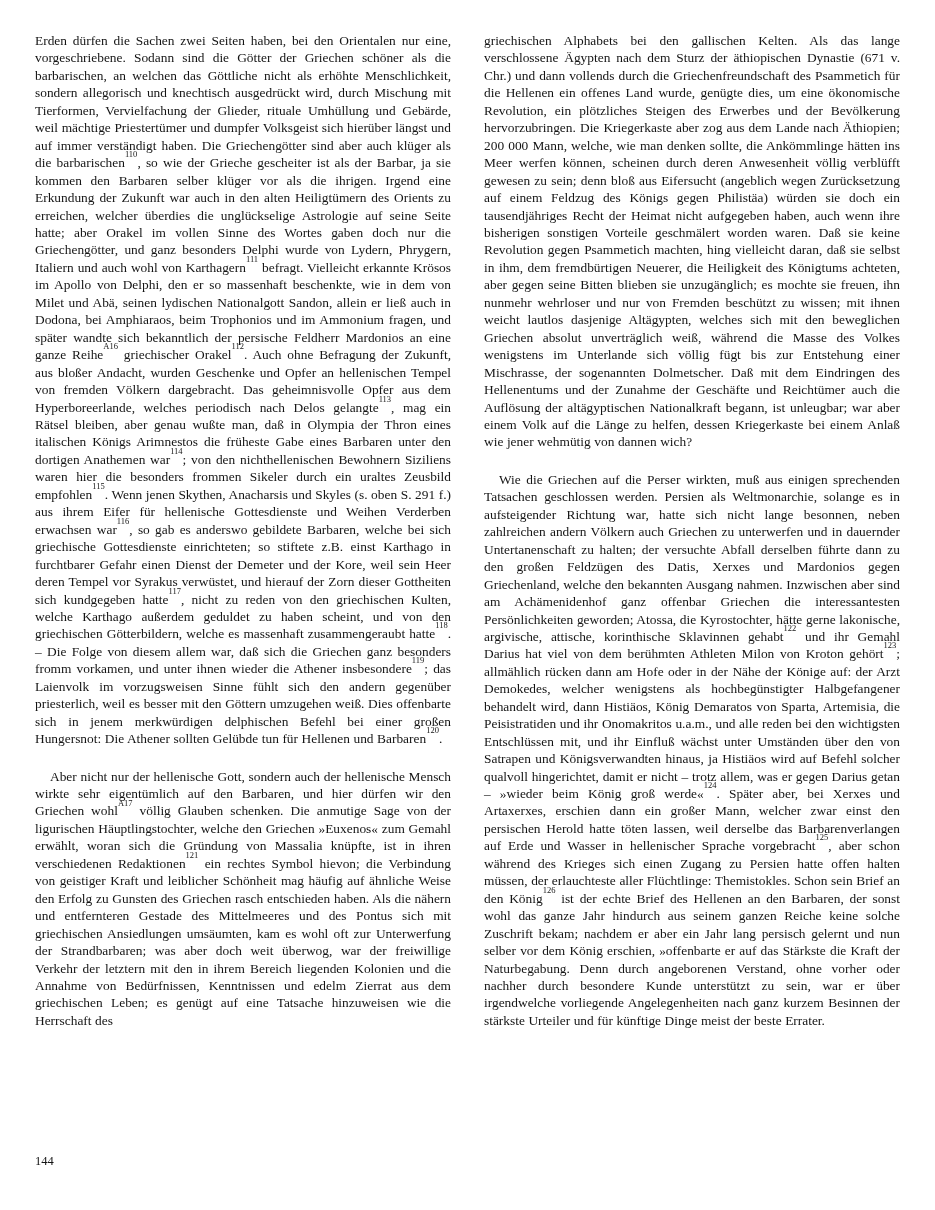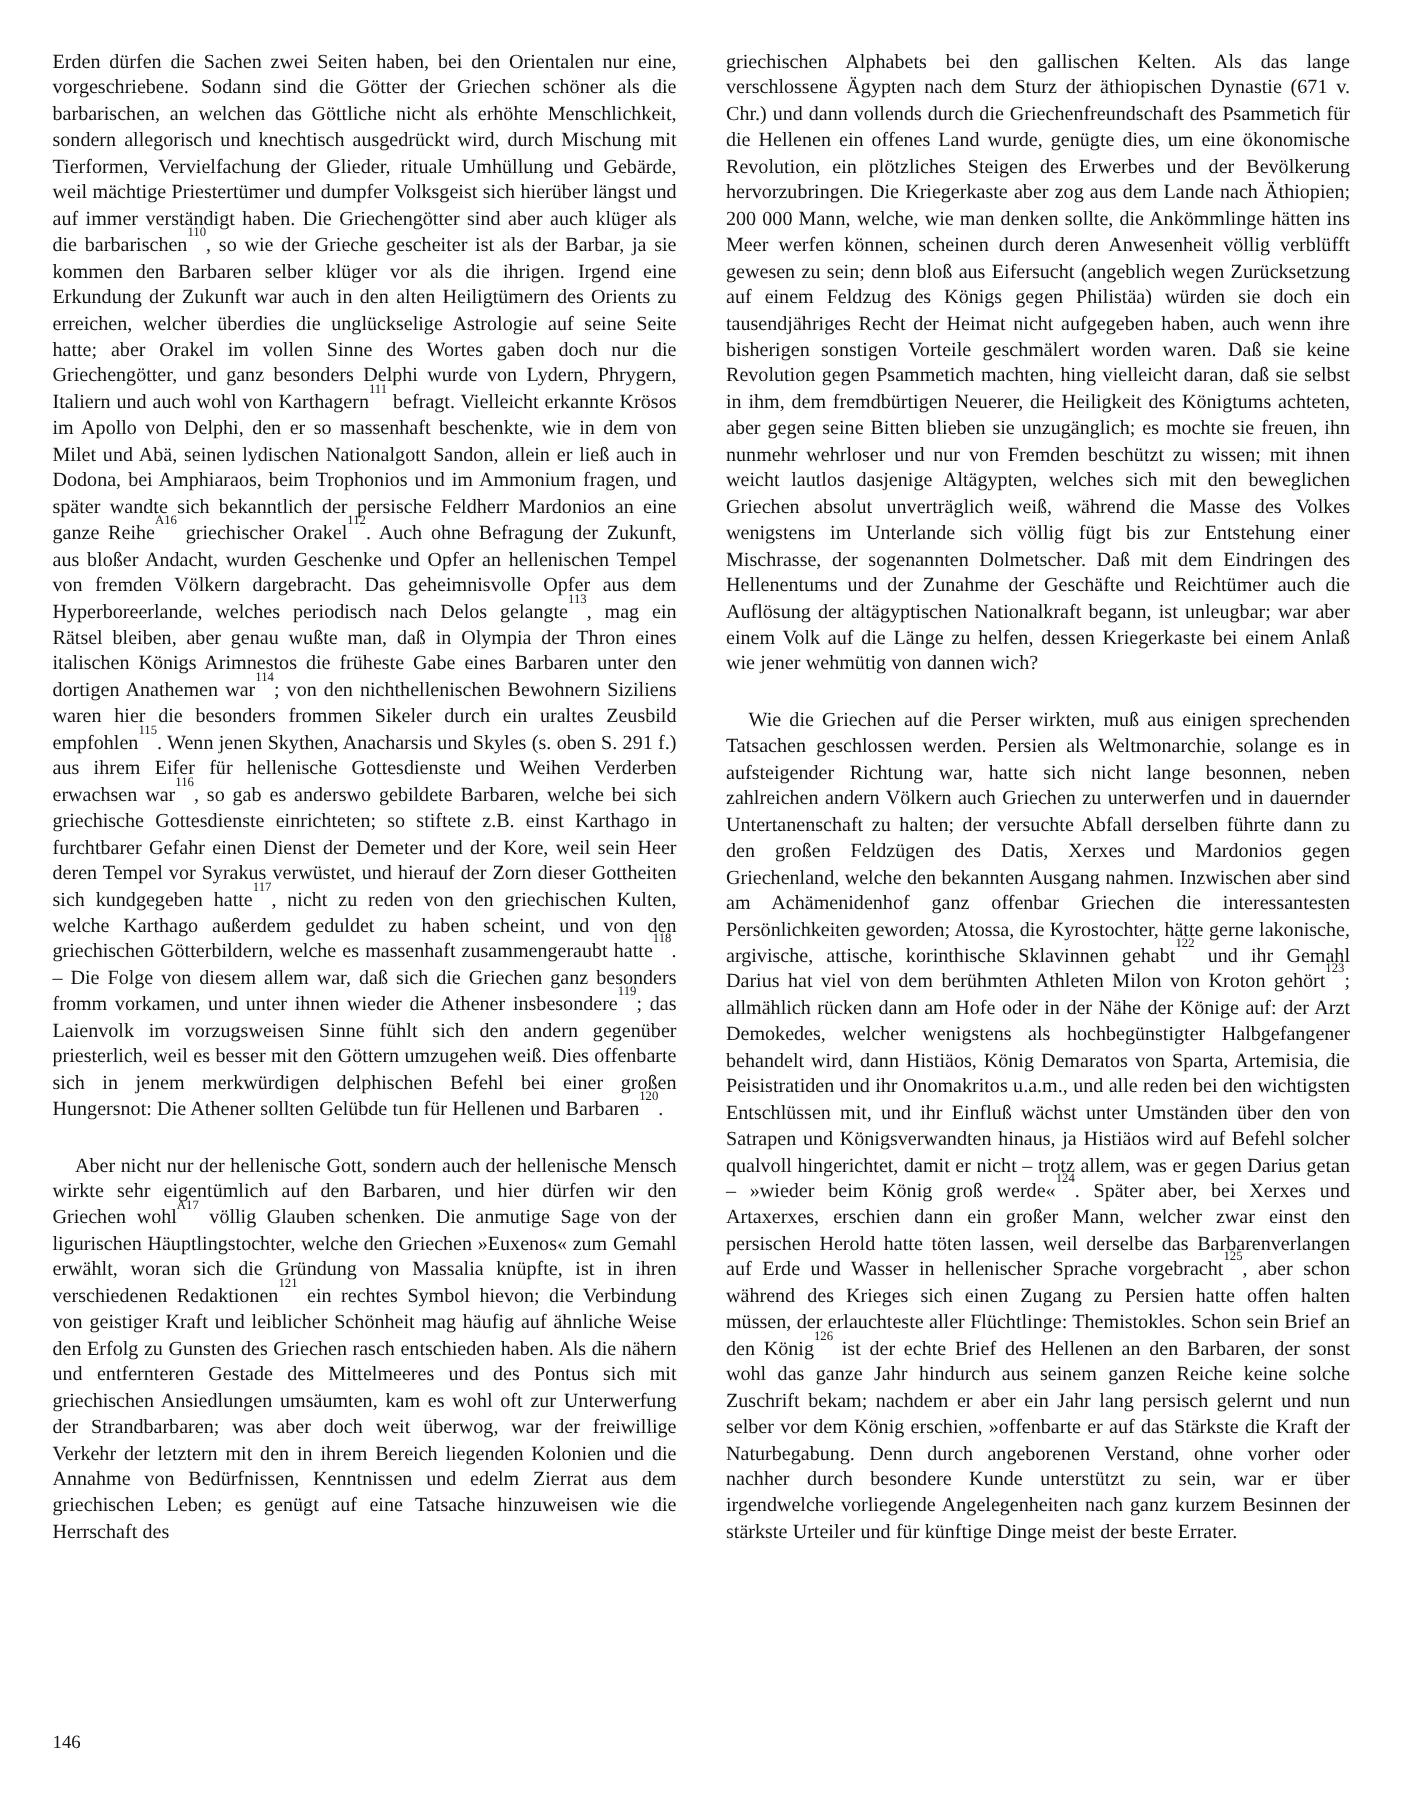--- a/index.html
+++ b/index.html
@@ -65,14 +65,14 @@
   <div class="columns">
     <div class="column">
         <p>Erden dürfen die Sachen zwei Seiten haben, bei den Orientalen nur eine, vorgeschriebene. Sodann sind die Götter der Griechen schöner als die barbarischen, an welchen das Göttliche nicht als erhöhte Menschlichkeit, sondern allegorisch und knechtisch ausgedrückt wird, durch Mischung mit Tierformen, Vervielfachung der Glieder, rituale Umhüllung und Gebärde, weil mächtige Priestertümer und dumpfer Volksgeist sich hierüber längst und auf immer verständigt haben. Die Griechengötter sind aber auch klüger als die barbarischen<sup class="fn">110</sup>, so wie der Grieche gescheiter ist als der Barbar, ja sie kommen den Barbaren selber klüger vor als die ihrigen. Irgend eine Erkundung der Zukunft war auch in den alten Heiligtümern des Orients zu erreichen, welcher überdies die unglückselige Astrologie auf seine Seite hatte; aber Orakel im vollen Sinne des Wortes gaben doch nur die Griechengötter, und ganz besonders Delphi wurde von Lydern, Phrygern, Italiern und auch wohl von Karthagern<sup class="fn">111</sup> befragt. Vielleicht erkannte Krösos im Apollo von Delphi, den er so massenhaft beschenkte, wie in dem von Milet und Abä, seinen lydischen Nationalgott Sandon, allein er ließ auch in Dodona, bei Amphiaraos, beim Trophonios und im Ammonium fragen, und später wandte sich bekanntlich der persische Feldherr Mardonios an eine ganze Reihe<sup class="fn">A16</sup> griechischer Orakel<sup class="fn">112</sup>. Auch ohne Befragung der Zukunft, aus bloßer Andacht, wurden Geschenke und Opfer an hellenischen Tempel von fremden Völkern dargebracht. Das geheimnisvolle Opfer aus dem Hyperboreerlande, welches periodisch nach Delos gelangte<sup class="fn">113</sup>, mag ein Rätsel bleiben, aber genau wußte man, daß in Olympia der Thron eines italischen Königs Arimnestos die früheste Gabe eines Barbaren unter den dortigen Anathemen war<sup class="fn">114</sup>; von den nichthellenischen Bewohnern Siziliens waren hier die besonders frommen Sikeler durch ein uraltes Zeusbild empfohlen<sup class="fn">115</sup>. Wenn jenen Skythen, Anacharsis und Skyles (s. oben S. 291 f.) aus ihrem Eifer für hellenische Gottesdienste und Weihen Verderben erwachsen war<sup class="fn">116</sup>, so gab es anderswo gebildete Barbaren, welche bei sich griechische Gottesdienste einrichteten; so stiftete z.B. einst Karthago in furchtbarer Gefahr einen Dienst der Demeter und der Kore, weil sein Heer deren Tempel vor Syrakus verwüstet, und hierauf der Zorn dieser Gottheiten sich kundgegeben hatte<sup class="fn">117</sup>, nicht zu reden von den griechischen Kulten, welche Karthago außerdem geduldet zu haben scheint, und von den griechischen Götterbildern, welche es massenhaft zusammengeraubt hatte<sup class="fn">118</sup>. – Die Folge von diesem allem war, daß sich die Griechen ganz besonders fromm vorkamen, und unter ihnen wieder die Athener insbesondere<sup class="fn">119</sup>; das Laienvolk im vorzugsweisen Sinne fühlt sich den andern gegenüber priesterlich, weil es besser mit den Göttern umzugehen weiß. Dies offenbarte sich in jenem merkwürdigen delphischen Befehl bei einer großen Hungersnot: Die Athener sollten Gelübde tun für Hellenen und Barbaren<sup class="fn">120</sup>.</p>
         <p class="indent">Aber nicht nur der hellenische Gott, sondern auch der hellenische Mensch wirkte sehr eigentümlich auf den Barbaren, und hier dürfen wir den Griechen wohl<sup class="fn">A17</sup> völlig Glauben schenken. Die anmutige Sage von der ligurischen Häuptlingstochter, welche den Griechen »Euxenos« zum Gemahl erwählt, woran sich die Gründung von Massalia knüpfte, ist in ihren verschiedenen Redaktionen<sup class="fn">121</sup> ein rechtes Symbol hievon; die Verbindung von geistiger Kraft und leiblicher Schönheit mag häufig auf ähnliche Weise den Erfolg zu Gunsten des Griechen rasch entschieden haben. Als die nähern und entfernteren Gestade des Mittelmeeres und des Pontus sich mit griechischen Ansiedlungen umsäumten, kam es wohl oft zur Unterwerfung der Strandbarbaren; was aber doch weit überwog, war der freiwillige Verkehr der letztern mit den in ihrem Bereich liegenden Kolonien und die Annahme von Bedürfnissen, Kenntnissen und edelm Zierrat aus dem griechischen Leben; es genügt auf eine Tatsache hinzuweisen wie die Herrschaft des</p>
       </div>
     <div class="column">
         <p>griechischen Alphabets bei den gallischen Kelten. Als das lange verschlossene Ägypten nach dem Sturz der äthiopischen Dynastie (671 v. Chr.) und dann vollends durch die Griechenfreundschaft des Psammetich für die Hellenen ein offenes Land wurde, genügte dies, um eine ökonomische Revolution, ein plötzliches Steigen des Erwerbes und der Bevölkerung hervorzubringen. Die Kriegerkaste aber zog aus dem Lande nach Äthiopien; 200 000 Mann, welche, wie man denken sollte, die Ankömmlinge hätten ins Meer werfen können, scheinen durch deren Anwesenheit völlig verblüfft gewesen zu sein; denn bloß aus Eifersucht (angeblich wegen Zurücksetzung auf einem Feldzug des Königs gegen Philistäa) würden sie doch ein tausendjähriges Recht der Heimat nicht aufgegeben haben, auch wenn ihre bisherigen sonstigen Vorteile geschmälert worden waren. Daß sie keine Revolution gegen Psammetich machten, hing vielleicht daran, daß sie selbst in ihm, dem fremdbürtigen Neuerer, die Heiligkeit des Königtums achteten, aber gegen seine Bitten blieben sie unzugänglich; es mochte sie freuen, ihn nunmehr wehrloser und nur von Fremden beschützt zu wissen; mit ihnen weicht lautlos dasjenige Altägypten, welches sich mit den beweglichen Griechen absolut unverträglich weiß, während die Masse des Volkes wenigstens im Unterlande sich völlig fügt bis zur Entstehung einer Mischrasse, der sogenannten Dolmetscher. Daß mit dem Eindringen des Hellenentums und der Zunahme der Geschäfte und Reichtümer auch die Auflösung der altägyptischen Nationalkraft begann, ist unleugbar; war aber einem Volk auf die Länge zu helfen, dessen Kriegerkaste bei einem Anlaß wie jener wehmütig von dannen wich?</p>
         <p class="indent">Wie die Griechen auf die Perser wirkten, muß aus einigen sprechenden Tatsachen geschlossen werden. Persien als Weltmonarchie, solange es in aufsteigender Richtung war, hatte sich nicht lange besonnen, neben zahlreichen andern Völkern auch Griechen zu unterwerfen und in dauernder Untertanenschaft zu halten; der versuchte Abfall derselben führte dann zu den großen Feldzügen des Datis, Xerxes und Mardonios gegen Griechenland, welche den bekannten Ausgang nahmen. Inzwischen aber sind am Achämenidenhof ganz offenbar Griechen die interessantesten Persönlichkeiten geworden; Atossa, die Kyrostochter, hätte gerne lakonische, argivische, attische, korinthische Sklavinnen gehabt<sup class="fn">122</sup> und ihr Gemahl Darius hat viel von dem berühmten Athleten Milon von Kroton gehört<sup class="fn">123</sup>; allmählich rücken dann am Hofe oder in der Nähe der Könige auf: der Arzt Demokedes, welcher wenigstens als hochbegünstigter Halbgefangener behandelt wird, dann Histiäos, König Demaratos von Sparta, Artemisia, die Peisistratiden und ihr Onomakritos u.a.m., und alle reden bei den wichtigsten Entschlüssen mit, und ihr Einfluß wächst unter Umständen über den von Satrapen und Königsverwandten hinaus, ja Histiäos wird auf Befehl solcher qualvoll hingerichtet, damit er nicht – trotz allem, was er gegen Darius getan – »wieder beim König groß werde«<sup class="fn">124</sup>. Später aber, bei Xerxes und Artaxerxes, erschien dann ein großer Mann, welcher zwar einst den persischen Herold hatte töten lassen, weil derselbe das Barbarenverlangen auf Erde und Wasser in hellenischer Sprache vorgebracht<sup class="fn">125</sup>, aber schon während des Krieges sich einen Zugang zu Persien hatte offen halten müssen, der erlauchteste aller Flüchtlinge: Themistokles. Schon sein Brief an den König<sup class="fn">126</sup> ist der echte Brief des Hellenen an den Barbaren, der sonst wohl das ganze Jahr hindurch aus seinem ganzen Reiche keine solche Zuschrift bekam; nachdem er aber ein Jahr lang persisch gelernt und nun selber vor dem König erschien, »offenbarte er auf das Stärkste die Kraft der Naturbegabung. Denn durch angeborenen Verstand, ohne vorher oder nachher durch besondere Kunde unterstützt zu sein, war er über irgendwelche vorliegende Angelegenheiten nach ganz kurzem Besinnen der stärkste Urteiler und für künftige Dinge meist der beste Errater.</p>
       </div>
   </div>
-  <div class="page-number">146</div>
+  <div class="page-number">144</div>
 </div>
 
 </body></html>

